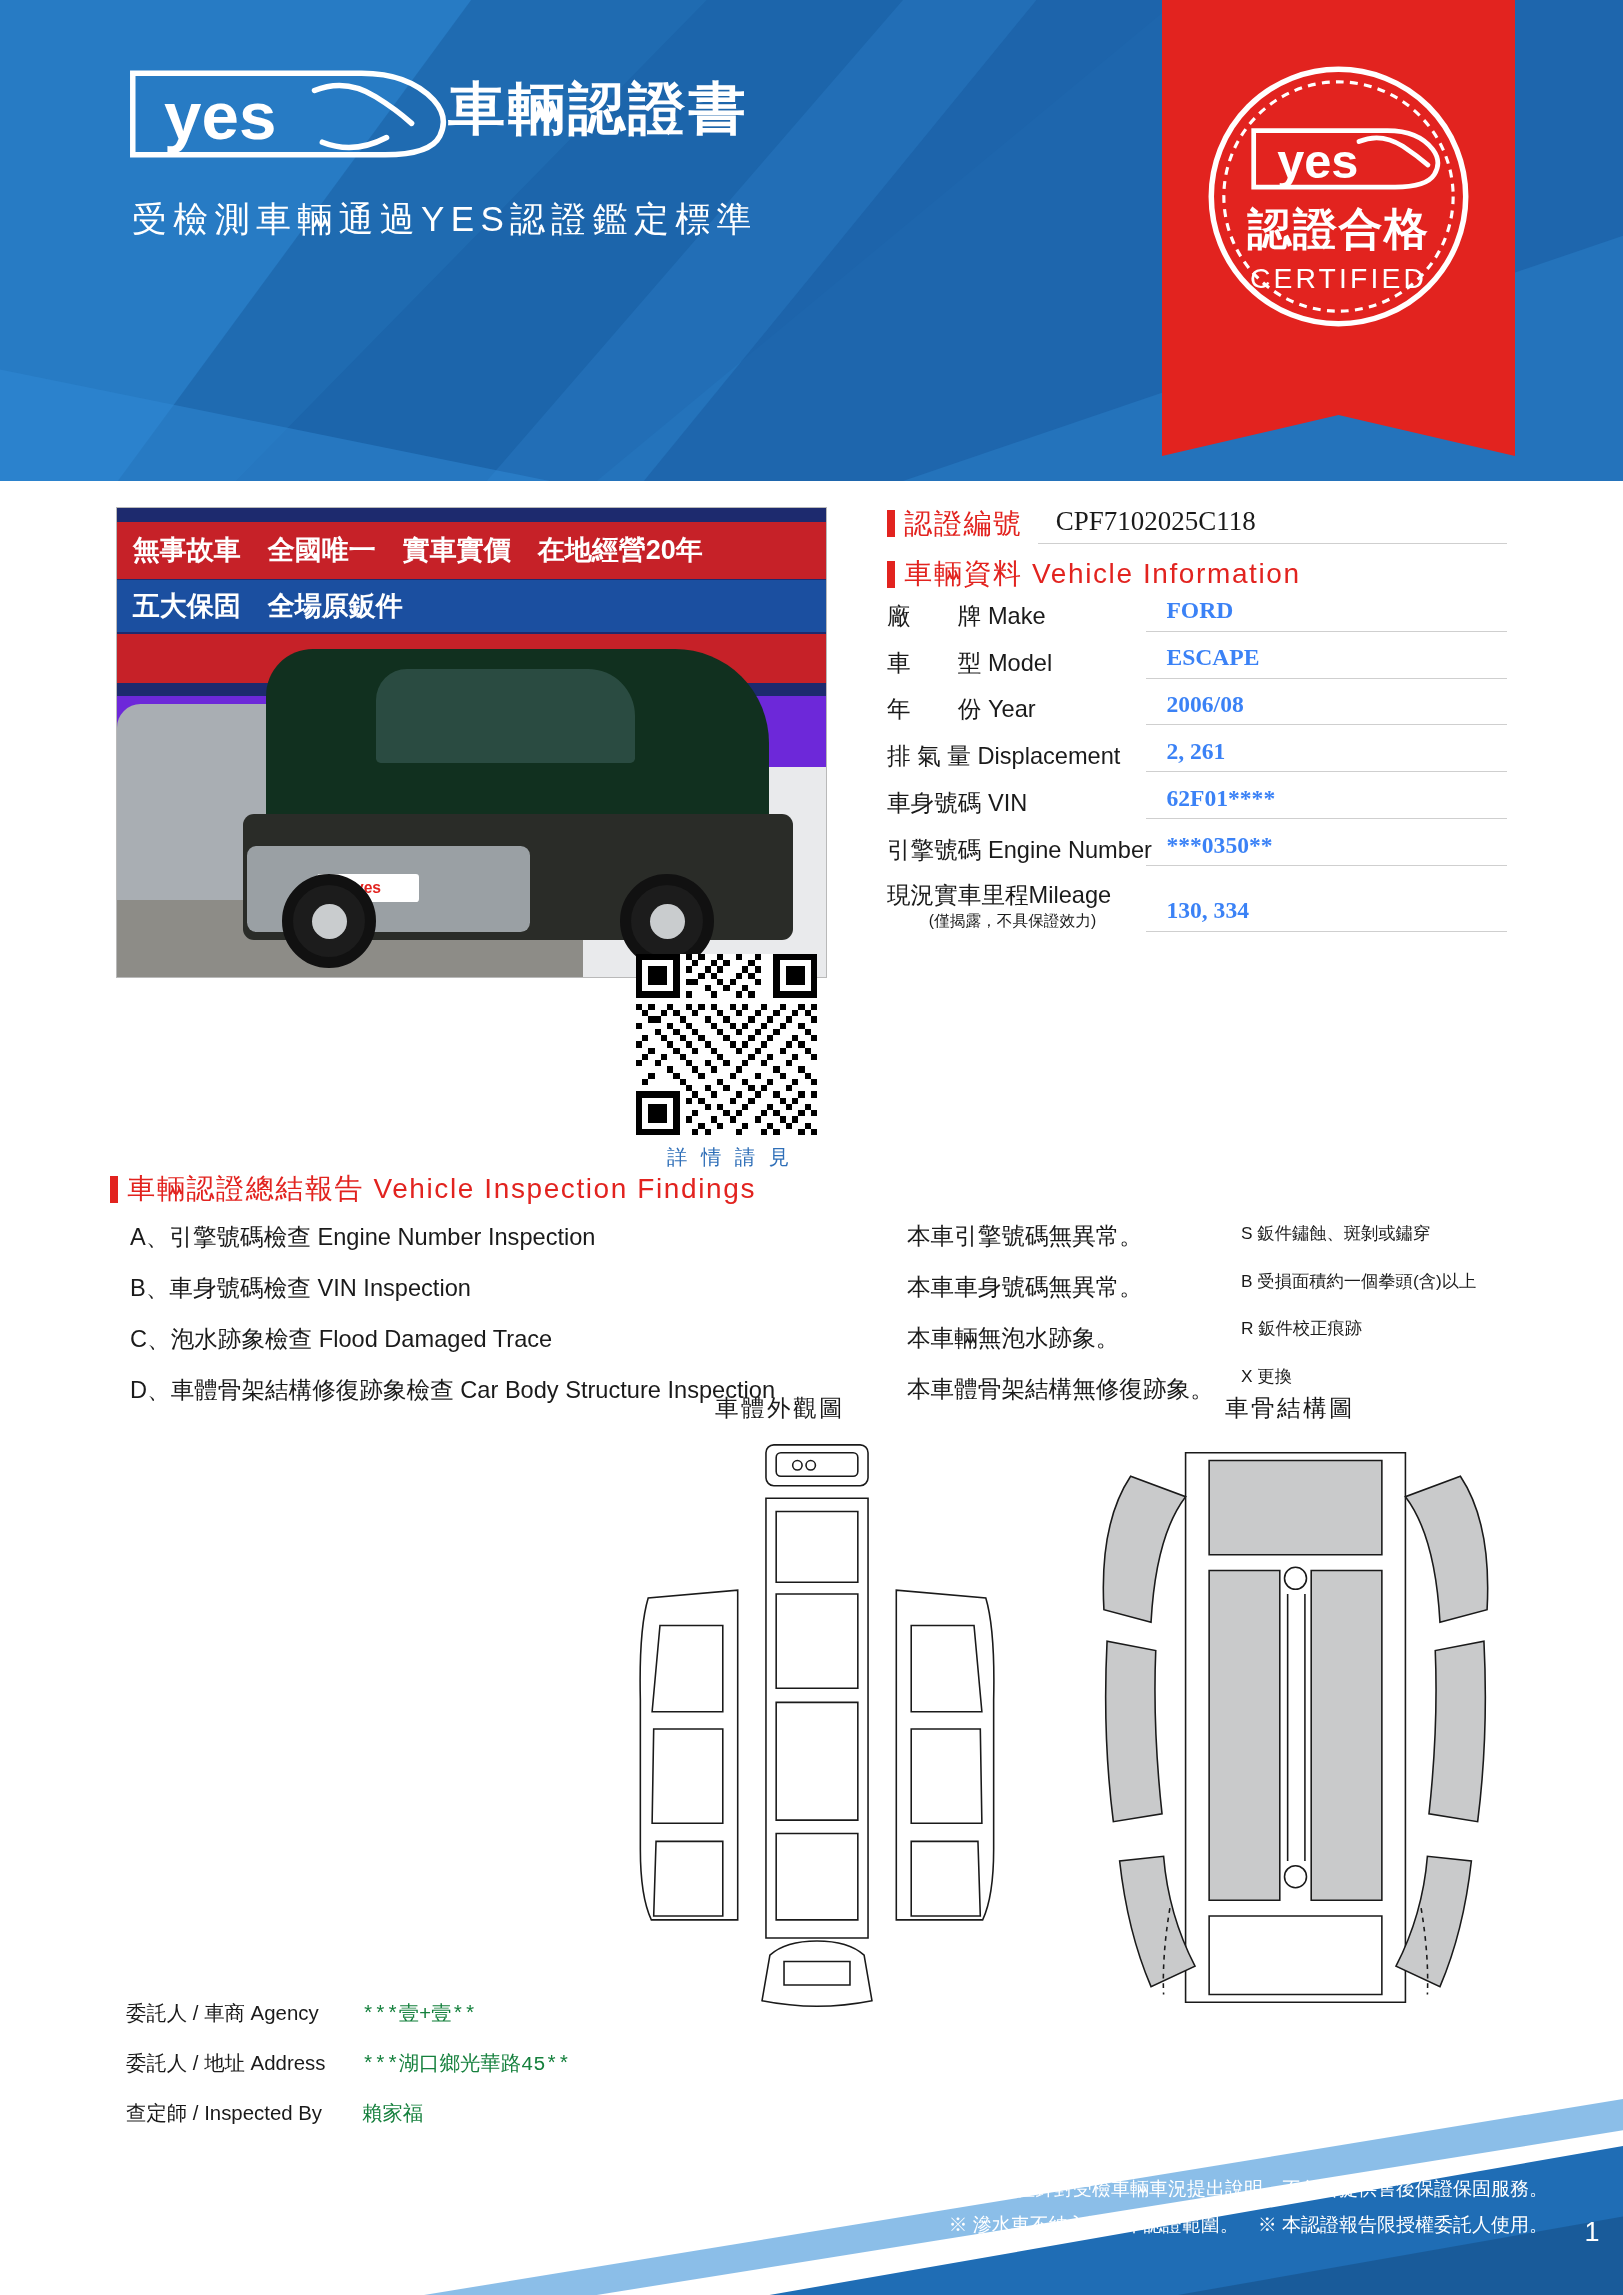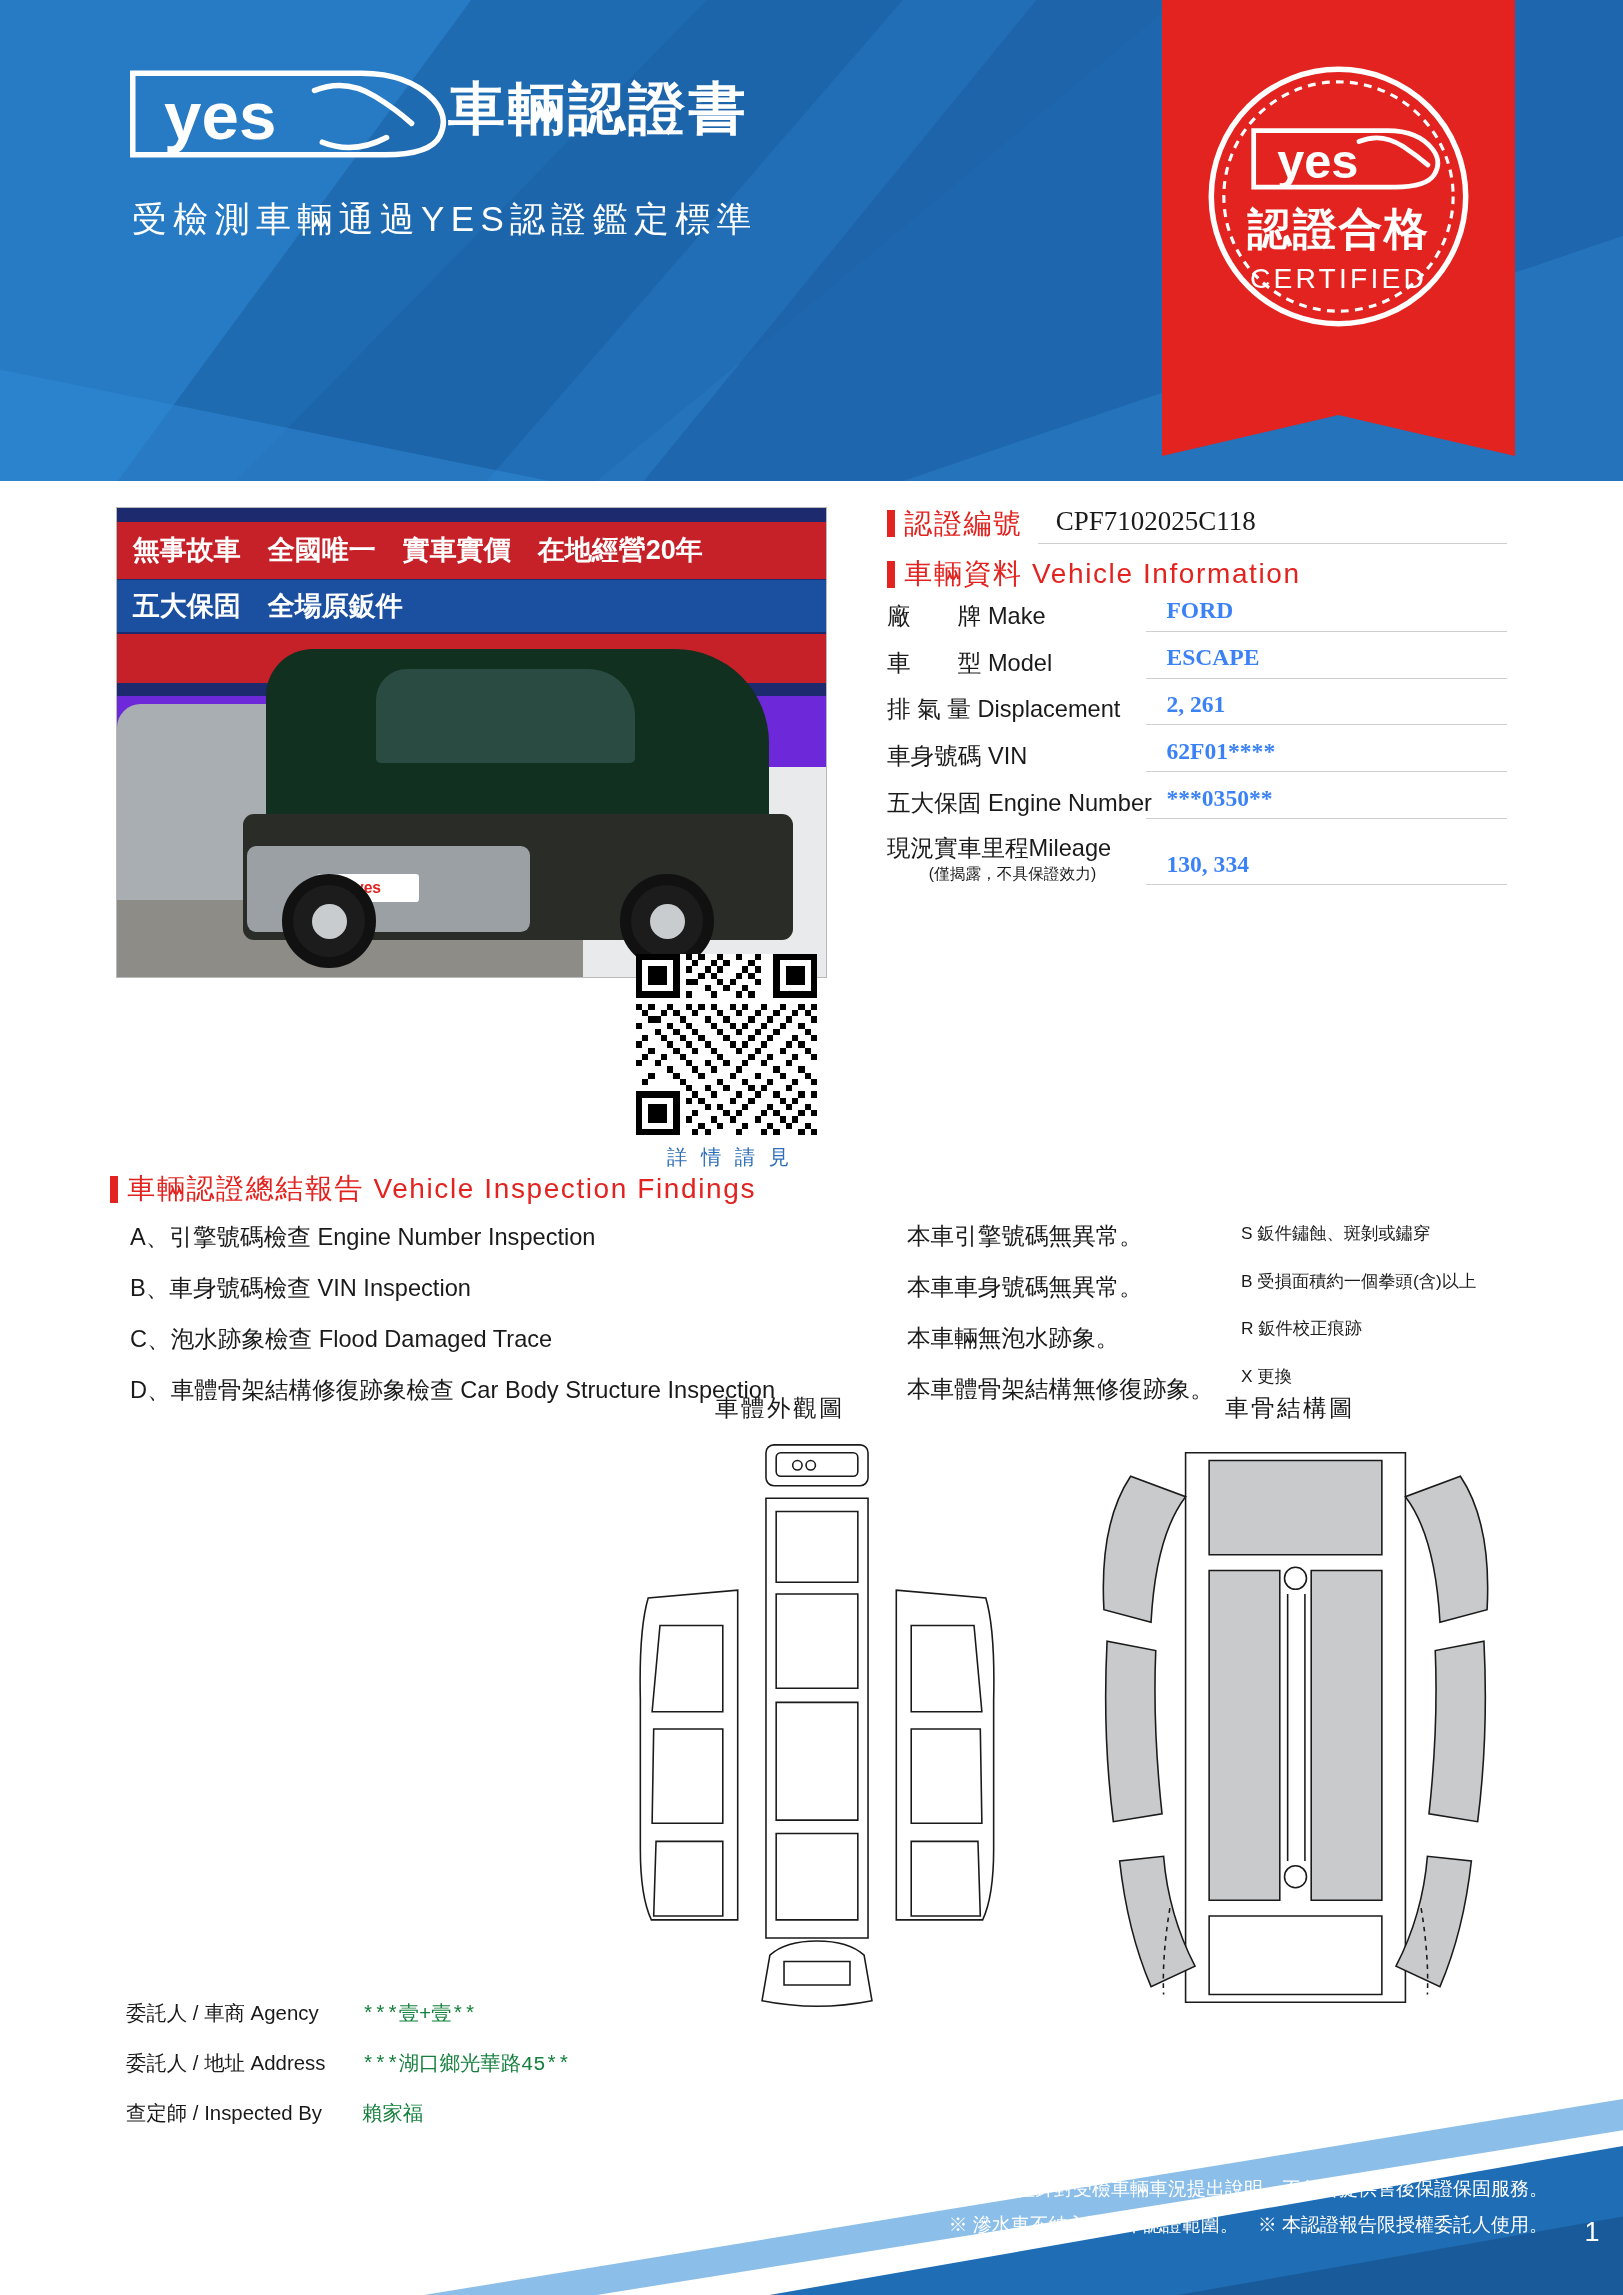--- a/index.html
+++ b/index.html
@@ -497,35 +497,40 @@
       <span>Make</span></div>
     <div class="vi-value">FORD</div>
   </div>
 
   <div class="vi-row">
     <div class="vi-label"><span>車　　型</span>
       <span>Model</span></div>
     <div class="vi-value">ESCAPE</div>
   </div>
 
+  <div class="vi-row">
+    <div class="vi-label"><span>年　　份</span>
+      <span>Year</span></div>
+    <div class="vi-value">2006/08</div>
+  </div>
 
   <div class="vi-row">
     <div class="vi-label"><span>排 氣 量</span>
       <span>Displacement</span></div>
     <div class="vi-value">2, 261</div>
   </div>
 
   <div class="vi-row">
     <div class="vi-label"><span>車身號碼</span>
       <span>VIN</span></div>
     <div class="vi-value">62F01****</div>
   </div>
 
   <div class="vi-row">
-    <div class="vi-label"><span>五大保固</span>
+    <div class="vi-label"><span>引擎號碼</span>
       <span>Engine Number</span></div>
     <div class="vi-value">***0350**</div>
   </div>
 
   <div class="vi-row">
     <div class="vi-label">
       <span>現況實車里程</span><span>Mileage</span>
       <span class="vi-note">(僅揭露，不具保證效力)</span>
     </div>
     <div class="vi-value">130, 334</div>

